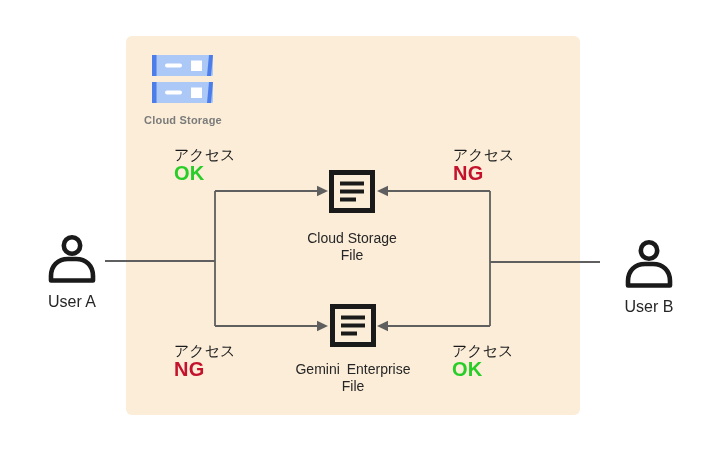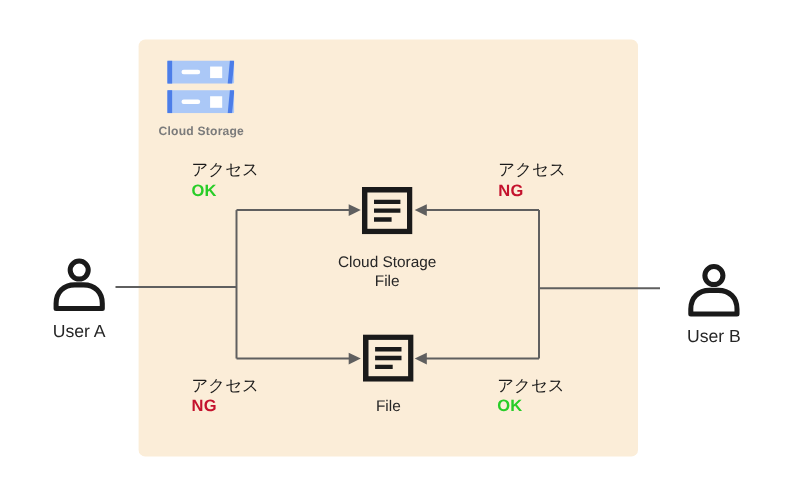--- a/index.html
+++ b/index.html
@@ -52,21 +52,21 @@
   }
   .file-label-1 { left: 272px; top: 230px; }
   .file-label-2 { left: 273px; top: 361px; }
   .gemini-line { word-spacing: 3px; }
 
   
   .access {
     position: absolute; width: 110px; text-align: left;
     font-size: 15px; line-height: 19px; color: #1a1a1a;
   }
-  .access .status { font-weight: bold; font-size: 15px; letter-spacing: 0.3px; }
+  .access .status { font-weight: bold; font-size: 20px; letter-spacing: 0.3px; }
   .status[data-status="OK"] { color: var(--ok, #28cd28); }
   .status[data-status="NG"] { color: var(--ng, #c4122d); }
   .acc-tl { left: 174px; top: 145px; }
   .acc-tr { left: 453px; top: 145px; }
   .acc-bl { left: 174px; top: 341px; }
   .acc-br { left: 452px; top: 341px; }
 </style>
 </head>
 <body>
 
@@ -135,20 +135,21 @@
     <div>File</div>
   </div>
 
   <svg class="file-icon file-icon-2" width="46" height="43" viewBox="0 0 46 43">
     <rect x="2.5" y="2.5" width="41" height="38"></rect>
     <line x1="11" y1="13.5" x2="35" y2="13.5"></line>
     <line x1="11" y1="21.5" x2="35" y2="21.5"></line>
     <line x1="11" y1="29.5" x2="27" y2="29.5"></line>
   </svg>
   <div class="file-label file-label-2">
+    <div class="gemini-line">Gemini Enterprise</div>
     <div>File</div>
   </div>
 
   <div class="access acc-tl">
     <div>アクセス</div>
     <div class="status" data-status="OK">OK</div>
   </div>
   <div class="access acc-tr">
     <div>アクセス</div>
     <div class="status" data-status="NG">NG</div>

